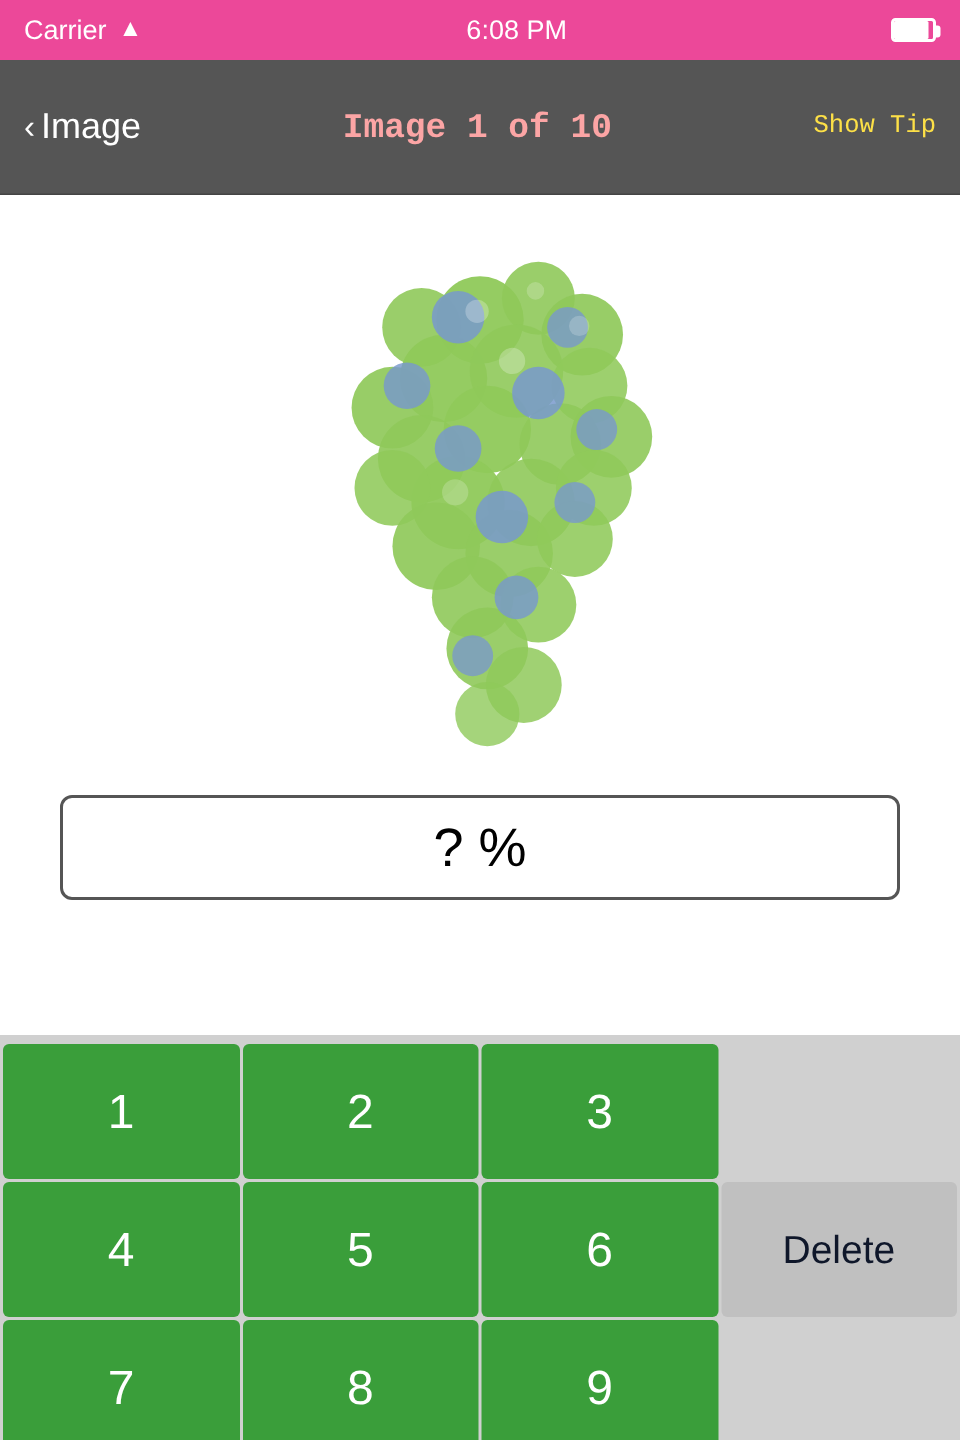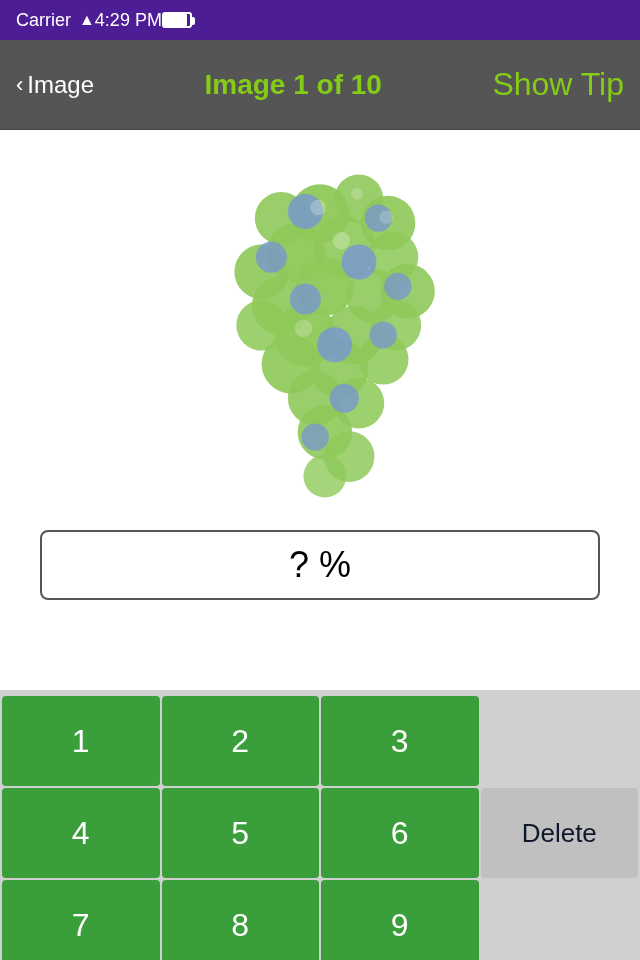--- a/index.html
+++ b/index.html
@@ -9,23 +9,24 @@
       height: 960px;
       overflow: hidden;
       font-family: -apple-system, 'Helvetica Neue', Arial, sans-serif;
       background: #fff;
     }
 
     
     .status-bar {
       width: 640px;
       height: 40px;
-      background: #4c1d95;
-      display: flex;
-      align-items: center;
+      background: #ec4899;
+      display: flex;
+      align-items: center;
+      justify-content: space-between;
       padding: 0 16px;
       color: #fff;
       font-size: 18px;
       font-weight: 500;
     }
     .status-left { display: flex; align-items: center; gap: 8px; }
     .wifi-icon { font-size: 16px; }
     .battery-icon {
       width: 30px; height: 16px;
       border: 2px solid #fff;
@@ -64,28 +65,30 @@
       color: #fff;
       font-size: 24px;
       gap: 4px;
       cursor: pointer;
     }
     .nav-chevron {
       font-size: 22px;
       color: #fff;
     }
     .nav-title {
-      color: #84cc16;
-      font-size: 28px;
+      color: #fca5a5;
+      font-size: 23px;
       font-weight: 700;
+      font-family: Liberation Mono, monospace;
     }
     .nav-tip {
-      color: #84cc16;
-      font-size: 32px;
+      color: #fde047;
+      font-size: 17px;
       cursor: pointer;
+      font-family: Liberation Mono, monospace;
     }
 
     
     .main-content {
       width: 640px;
       height: 560px;
       background: #fff;
       display: flex;
       flex-direction: column;
       align-items: center;
@@ -165,21 +168,21 @@
     }
   </style>
 </head>
 <body>
 
 <div class="status-bar">
   <div class="status-left">
     <span>Carrier</span>
     <span class="wifi-icon">▲</span>
   </div>
-  <span>4:29 PM</span>
+  <span>6:08 PM</span>
   <div class="battery-icon">
     <div class="battery-fill"></div>
   </div>
 </div>
 
 <div class="nav-bar">
   <div class="nav-cancel">
     <span class="nav-chevron">‹</span>
     <span>Image</span>
   </div>

